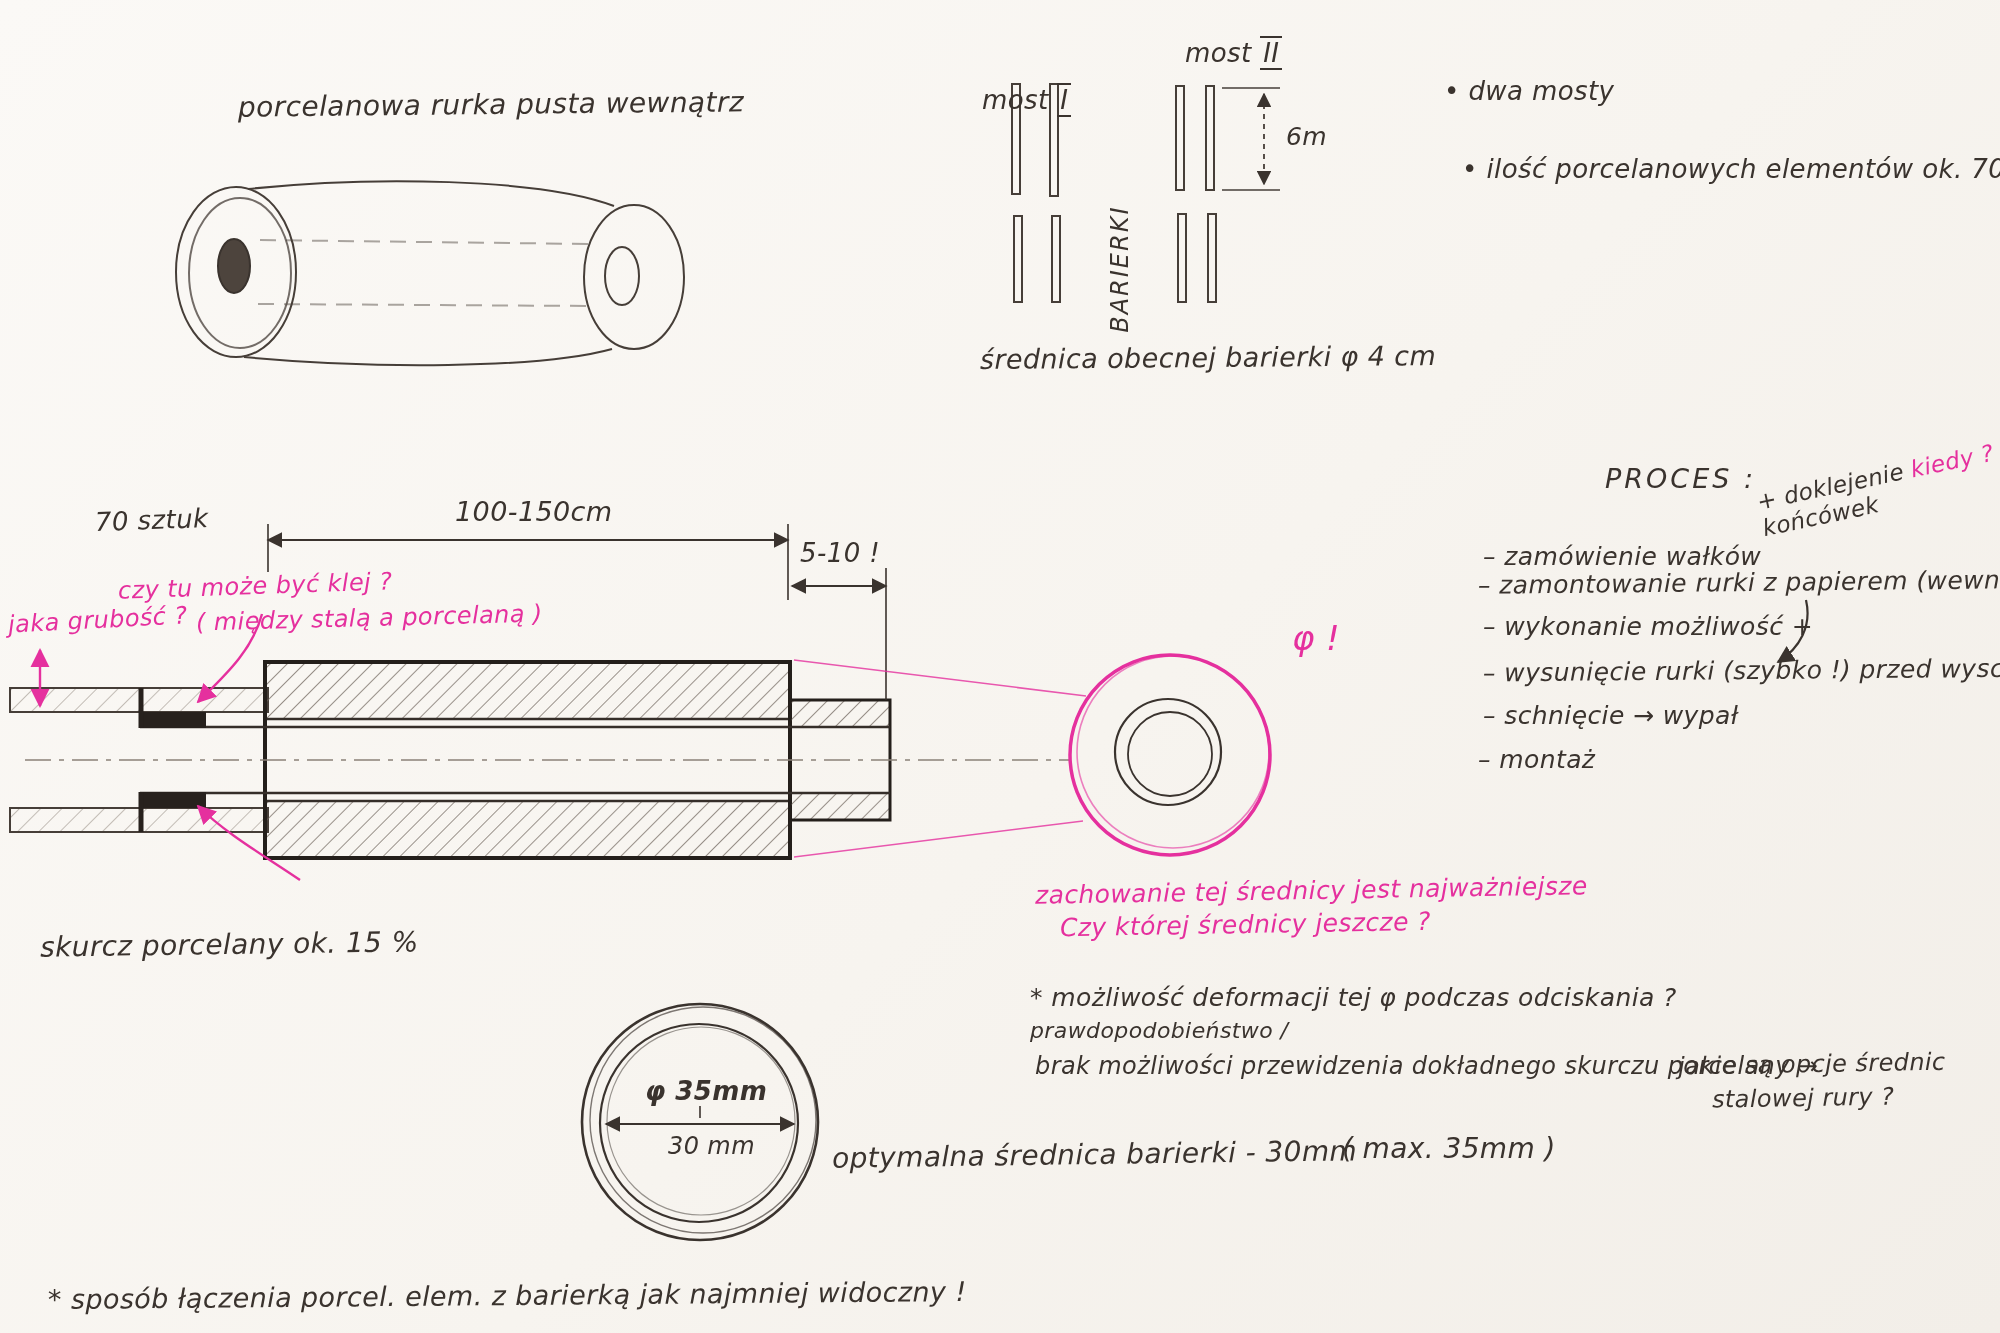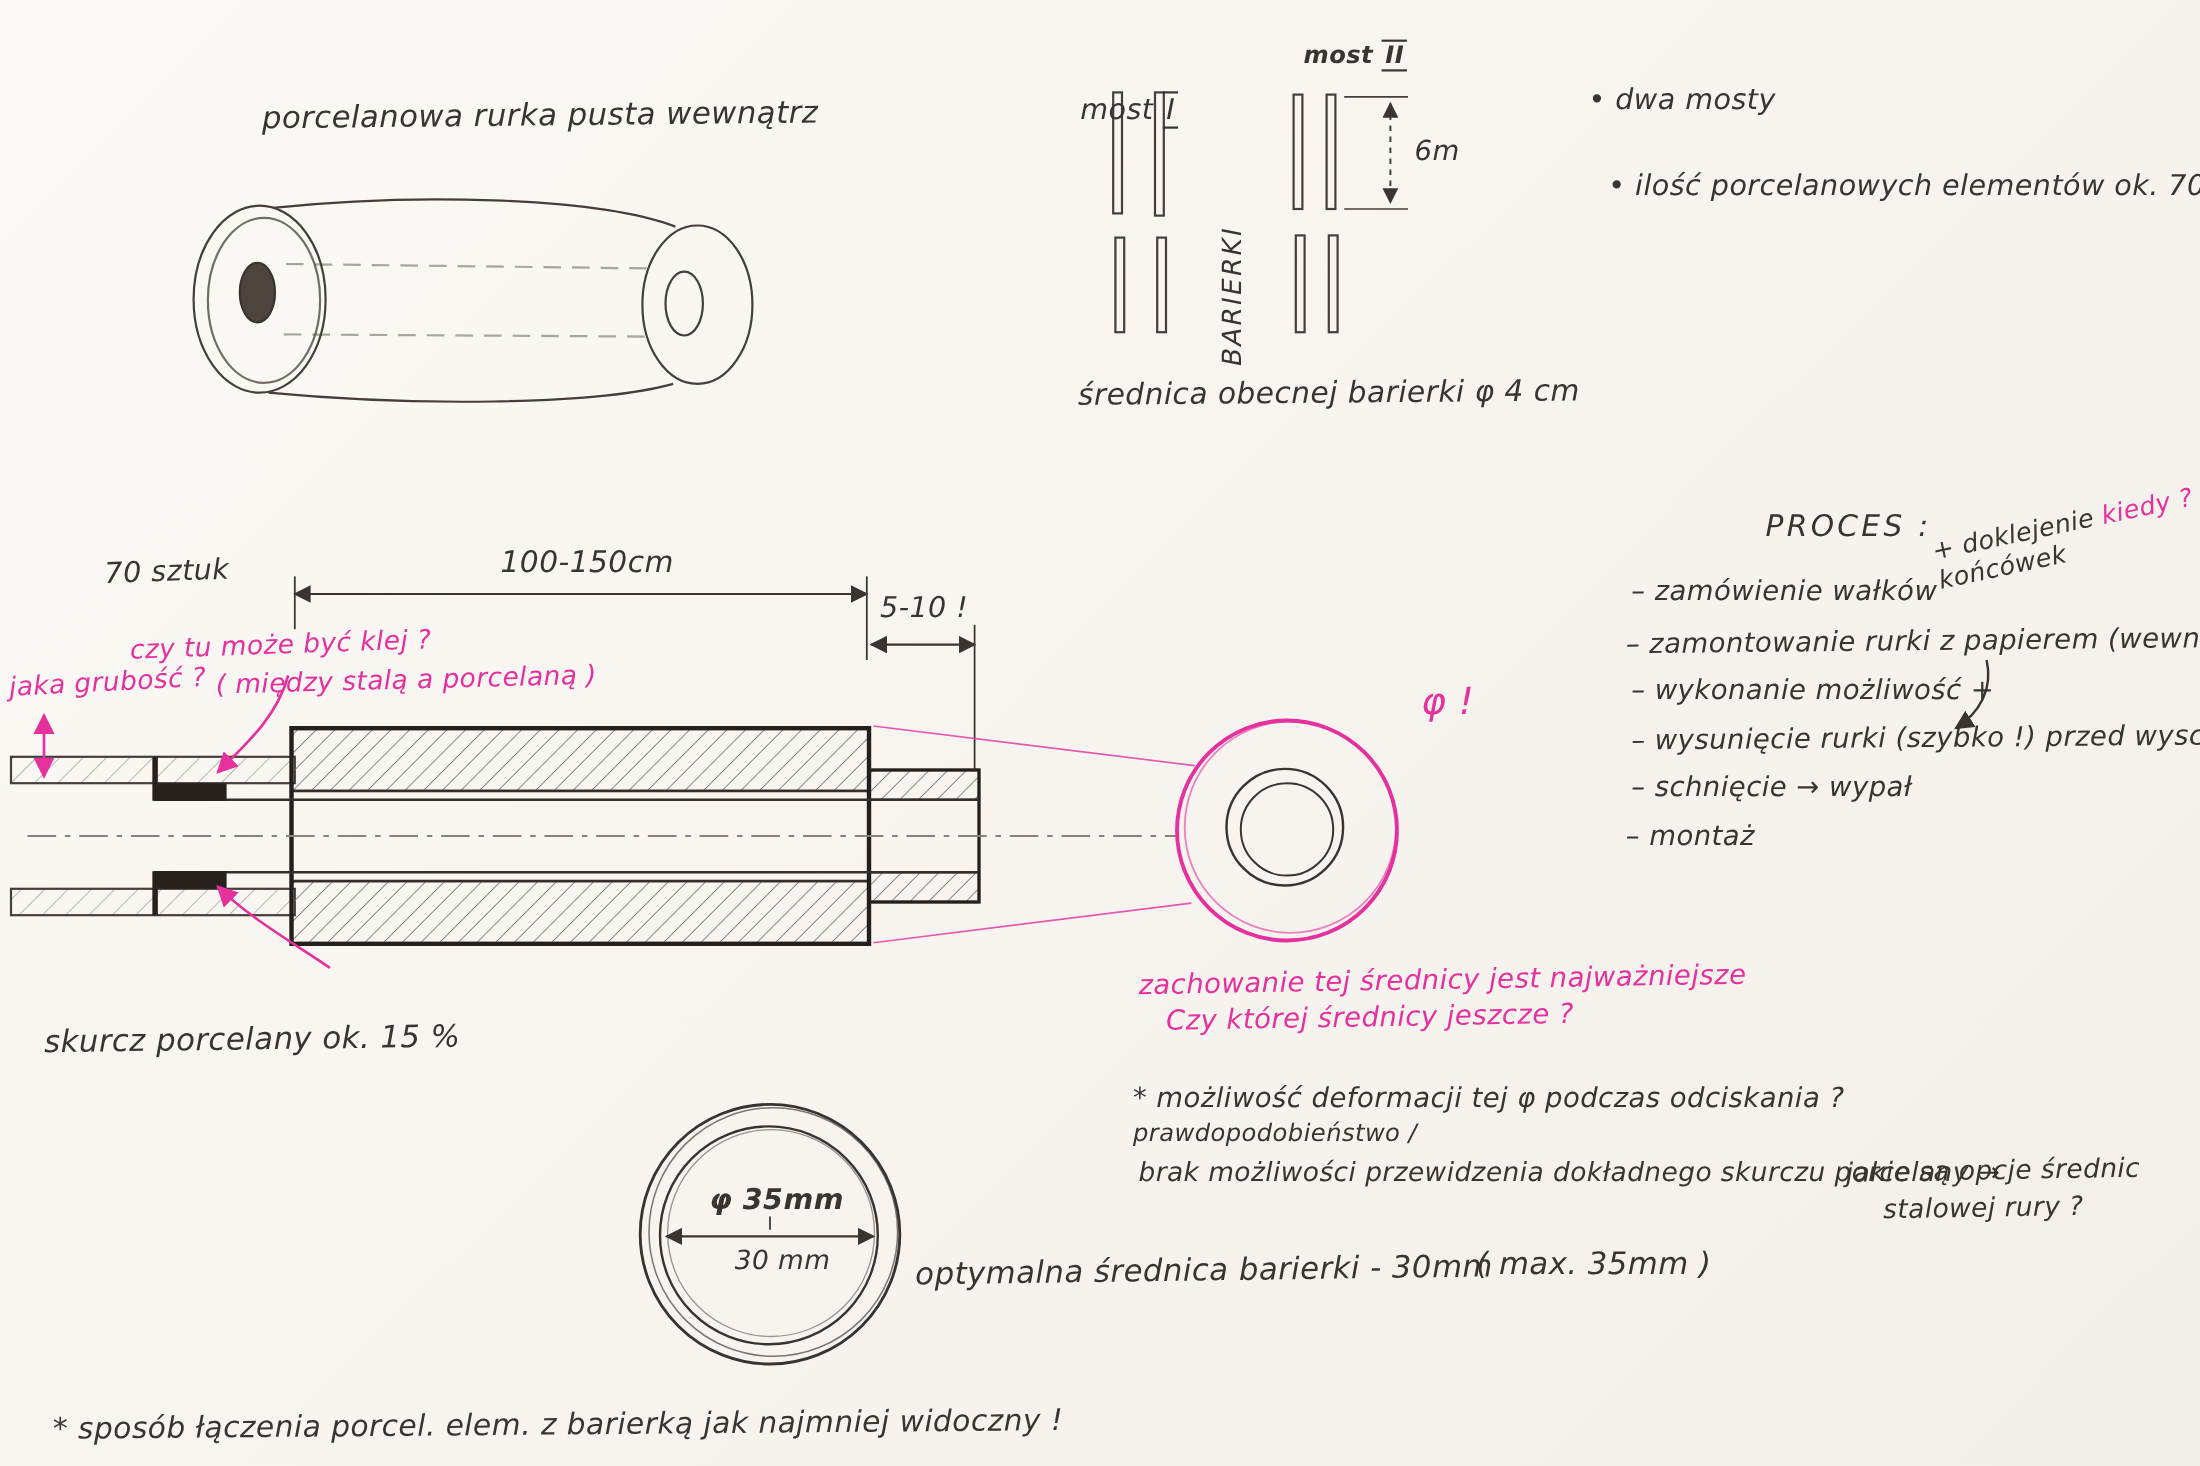--- a/index.html
+++ b/index.html
@@ -115,21 +115,21 @@
       <path d="M1806,600 C1812,626 1800,648 1778,662" stroke-width="2.2" marker-end="url(#arrB)"></path>
     </g>
   </svg>
 
   <div class="hand" style="left:238px; top:88px; font-size:28px; transform:rotate(-0.6deg);">porcelanowa rurka pusta wewnątrz</div>
 
   <div class="hand" style="left:982px; top:38px; font-size:26px;margin-top:47px;">
     <span>most</span>
     <span class="roman">I</span>
   </div>
-  <div class="hand" style="left:1185px; top:38px; font-size:22px;font-weight:bold;">
+  <div class="hand" style="left:1185px; top:38px; font-size:26px;">
     <span>most</span>
     <span class="roman">II</span>
   </div>
   <div class="hand" style="left:1040px; top:255px; width:160px; text-align:center; font-size:24px; letter-spacing:2px; transform:rotate(-90deg);">BARIERKI</div>
   <div class="hand" style="left:1286px; top:122px; font-size:25px;text-align:center;">6m</div>
   <div class="hand" style="left:980px; top:342px; font-size:27px; transform:rotate(-0.5deg);">średnica obecnej barierki   φ 4 cm</div>
 
   <div class="hand bullet-item" style="left:1444px; top:76px; font-size:26px;">dwa mosty</div>
   <div class="hand bullet-item" style="left:1462px; top:154px; font-size:26px;">ilość porcelanowych elementów   ok. 70</div>
 
@@ -141,21 +141,21 @@
   <div class="hand pink" style="left:196px; top:604px; font-size:24px; transform:rotate(-1.5deg);">( między stalą a porcelaną )</div>
   <div class="hand" style="left:40px; top:928px; font-size:28px; transform:rotate(-0.8deg);">skurcz porcelany ok. 15 %</div>
 
   <div class="hand pink" style="left:1292px; top:618px; font-size:34px;">φ !</div>
   <div class="hand pink" style="left:1035px; top:876px; font-size:25px; transform:rotate(-1deg);">zachowanie tej średnicy jest najważniejsze</div>
   <div class="hand pink" style="left:1060px; top:910px; font-size:25px; transform:rotate(-1deg);">Czy której średnicy jeszcze ?</div>
 
   <div class="hand" style="left:1605px; top:463px; font-size:27px; letter-spacing:3px;">PROCES :</div>
   <div class="hand wrap" style="left:1758px; top:468px; width:200px; font-size:23px; transform:rotate(-12deg);">+ doklejenie końcówek</div>
   <div class="hand pink" style="left:1910px; top:448px; font-size:23px; transform:rotate(-12deg);">kiedy ?</div>
-  <div class="hand dash-item" style="left:1483px; top:522px; font-size:25px;">zamówienie wałków</div>
+  <div class="hand dash-item" style="left:1483px; top:542px; font-size:25px;">zamówienie wałków</div>
   <div class="hand dash-item" style="left:1478px; top:568px; font-size:25px; transform:rotate(-0.6deg);">zamontowanie rurki z papierem (wewn.)</div>
   <div class="hand dash-item" style="left:1483px; top:612px; font-size:25px;">wykonanie możliwość +</div>
   <div class="hand dash-item" style="left:1483px; top:656px; font-size:25px; transform:rotate(-0.5deg);">wysunięcie rurki (szybko !) przed wysch.</div>
   <div class="hand dash-item" style="left:1483px; top:701px; font-size:25px;">schnięcie → wypał</div>
   <div class="hand dash-item" style="left:1478px; top:745px; font-size:25px;">montaż</div>
 
   <div class="hand" style="left:1030px; top:983px; font-size:25px;">* możliwość deformacji tej φ podczas odciskania ?</div>
   <div class="hand" style="left:1030px; top:1018px; font-size:22px;">prawdopodobieństwo /</div>
   <div class="hand" style="left:1035px; top:1052px; font-size:24px;">brak możliwości przewidzenia dokładnego skurczu porcelany →</div>
   <div class="hand" style="left:1678px; top:1050px; font-size:24px; transform:rotate(-1deg);">jakie są opcje średnic</div>

